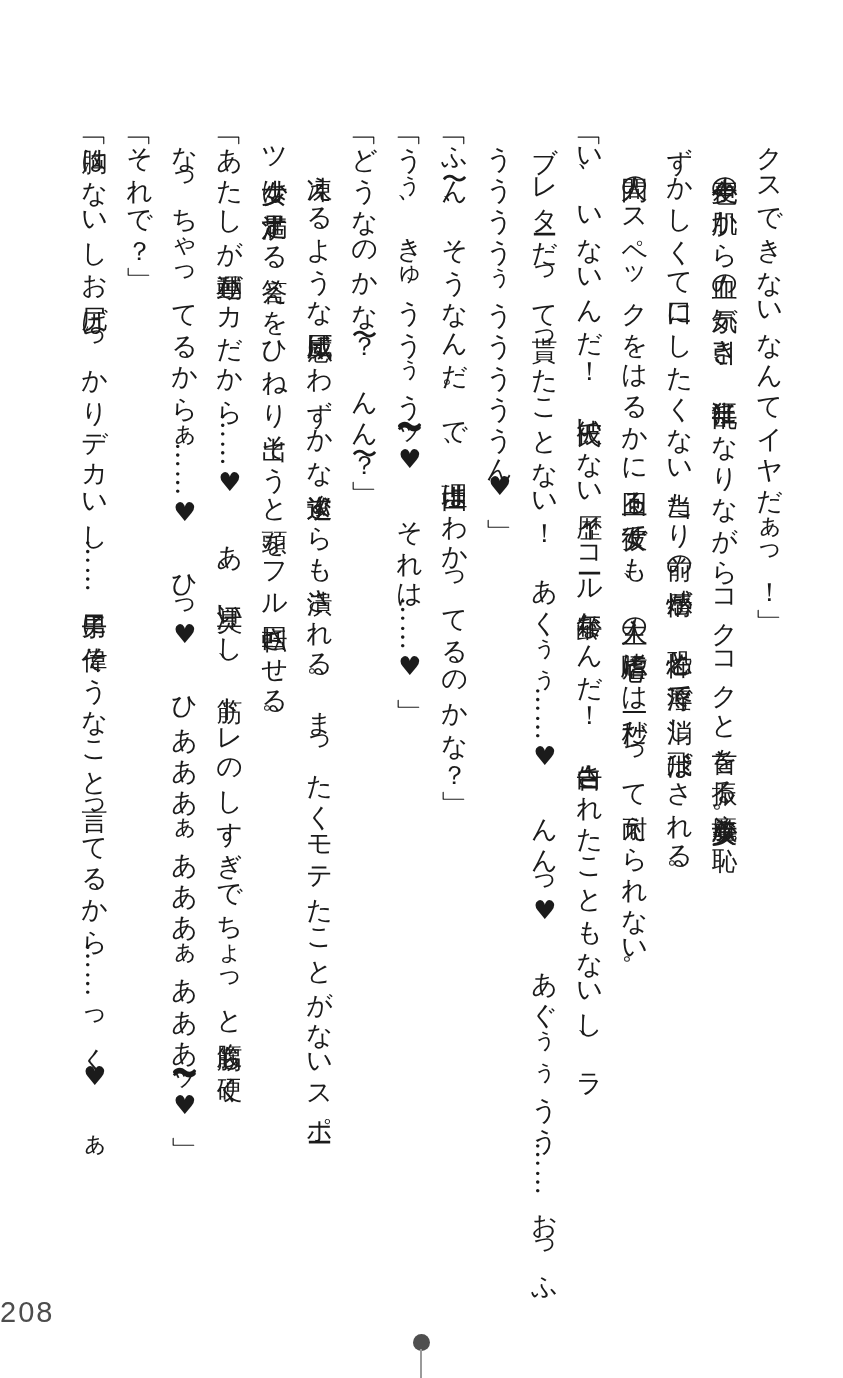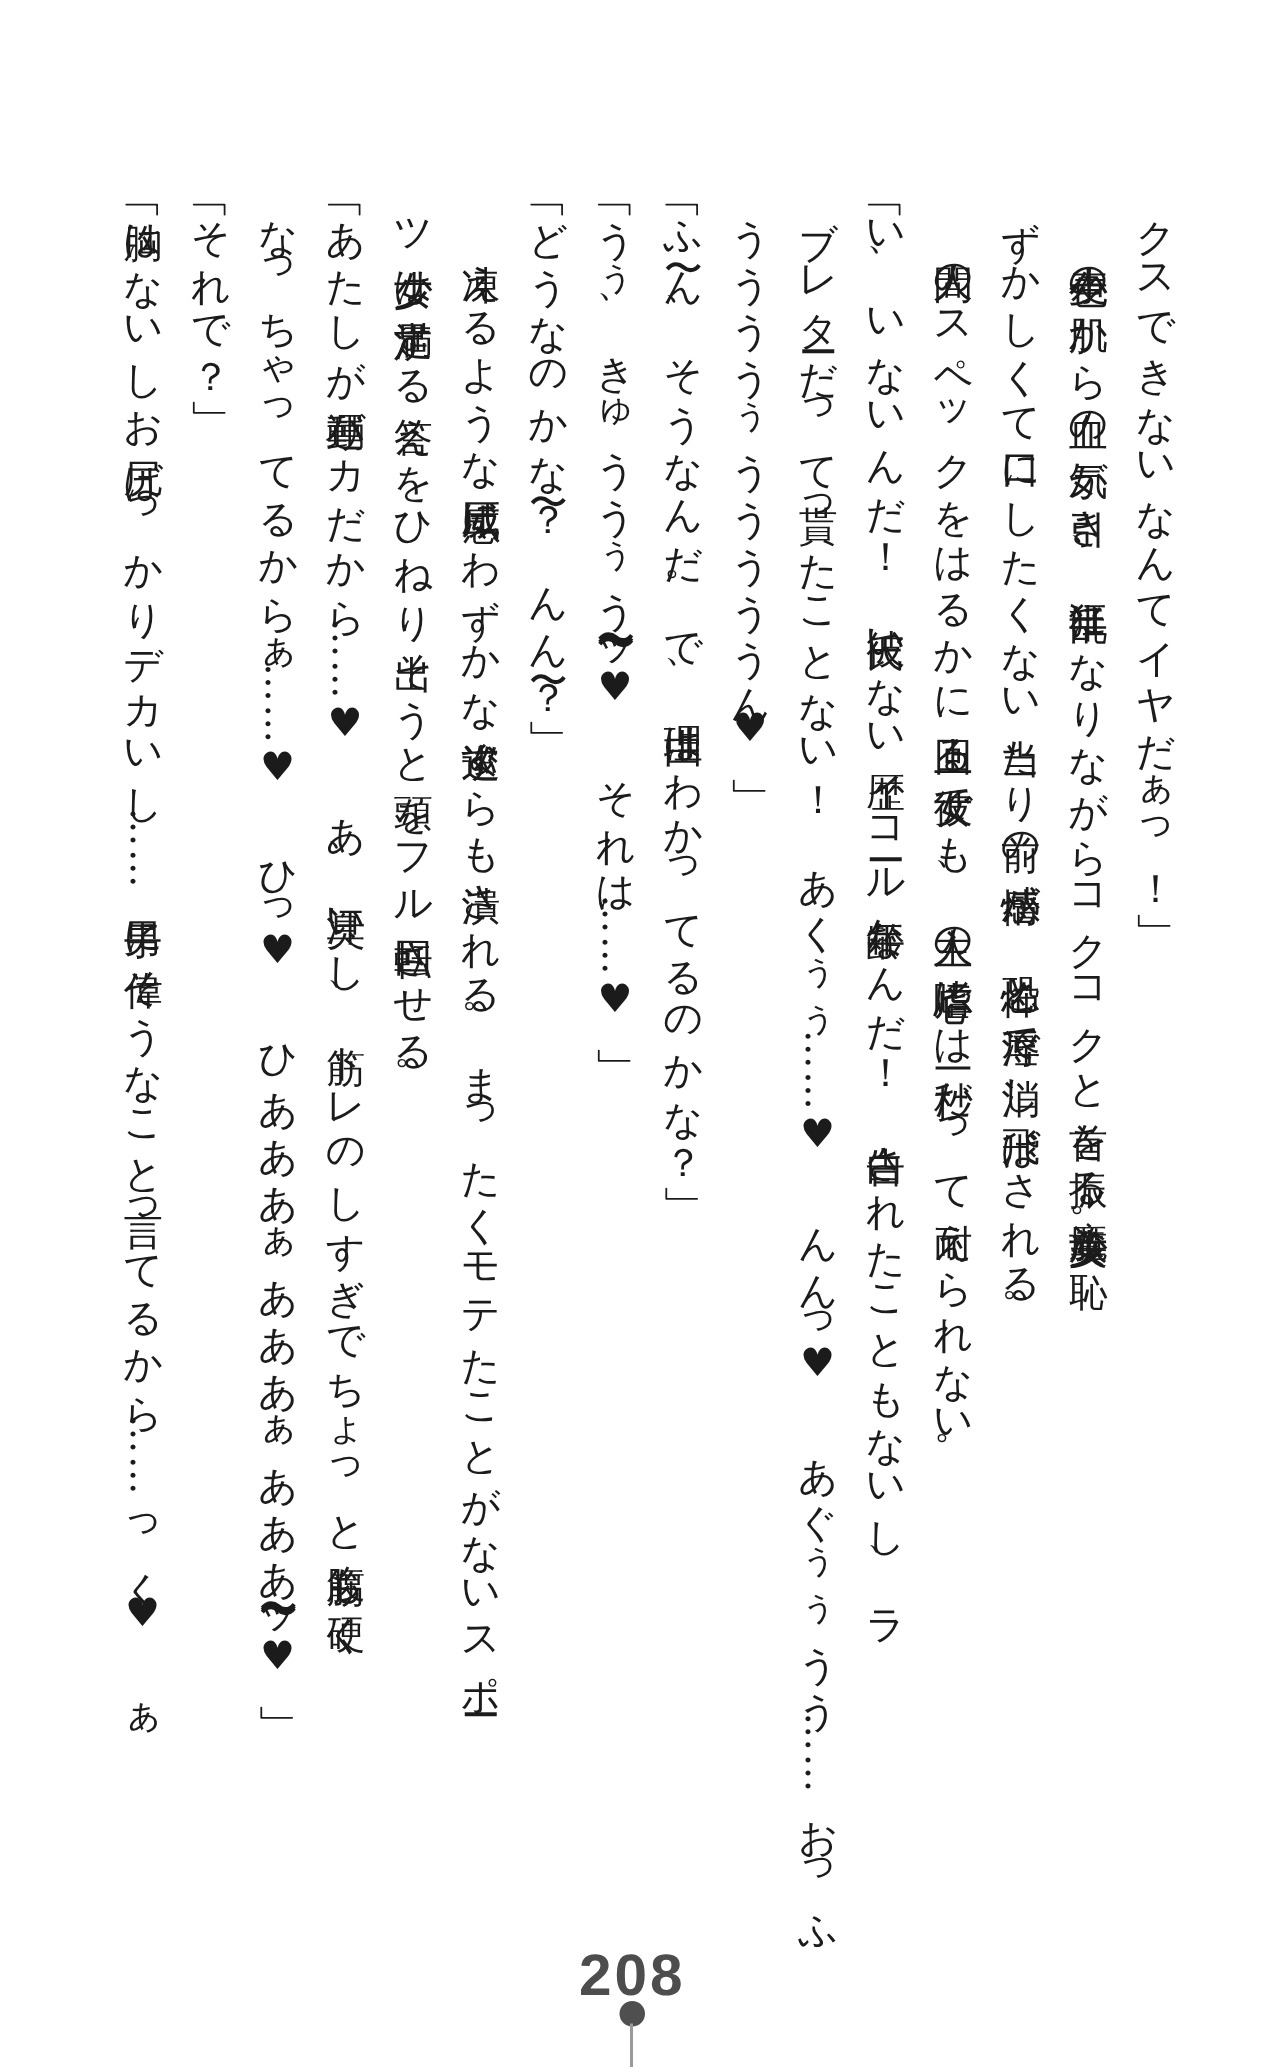--- a/index.html
+++ b/index.html
@@ -47,24 +47,23 @@
     left: 0;
     right: 0;
     bottom: 0;
     height: 90px;
   }
   .page-number {
     position: absolute;
     top: 1298px;
     left: 0;
     width: 100%;
-    text-align: center;
     font-family: "Liberation Sans", sans-serif;
-    font-weight: 700;
-    font-size: 39px;
+    font-weight: 400;
+    font-size: 29px;
     letter-spacing: 2px;
     color: var(--footer-num-color);
     line-height: 1;
   }
   .footer-dot {
     position: absolute;
     left: 413px;
     top: 1334px;
     width: 17px;
     height: 17px;

